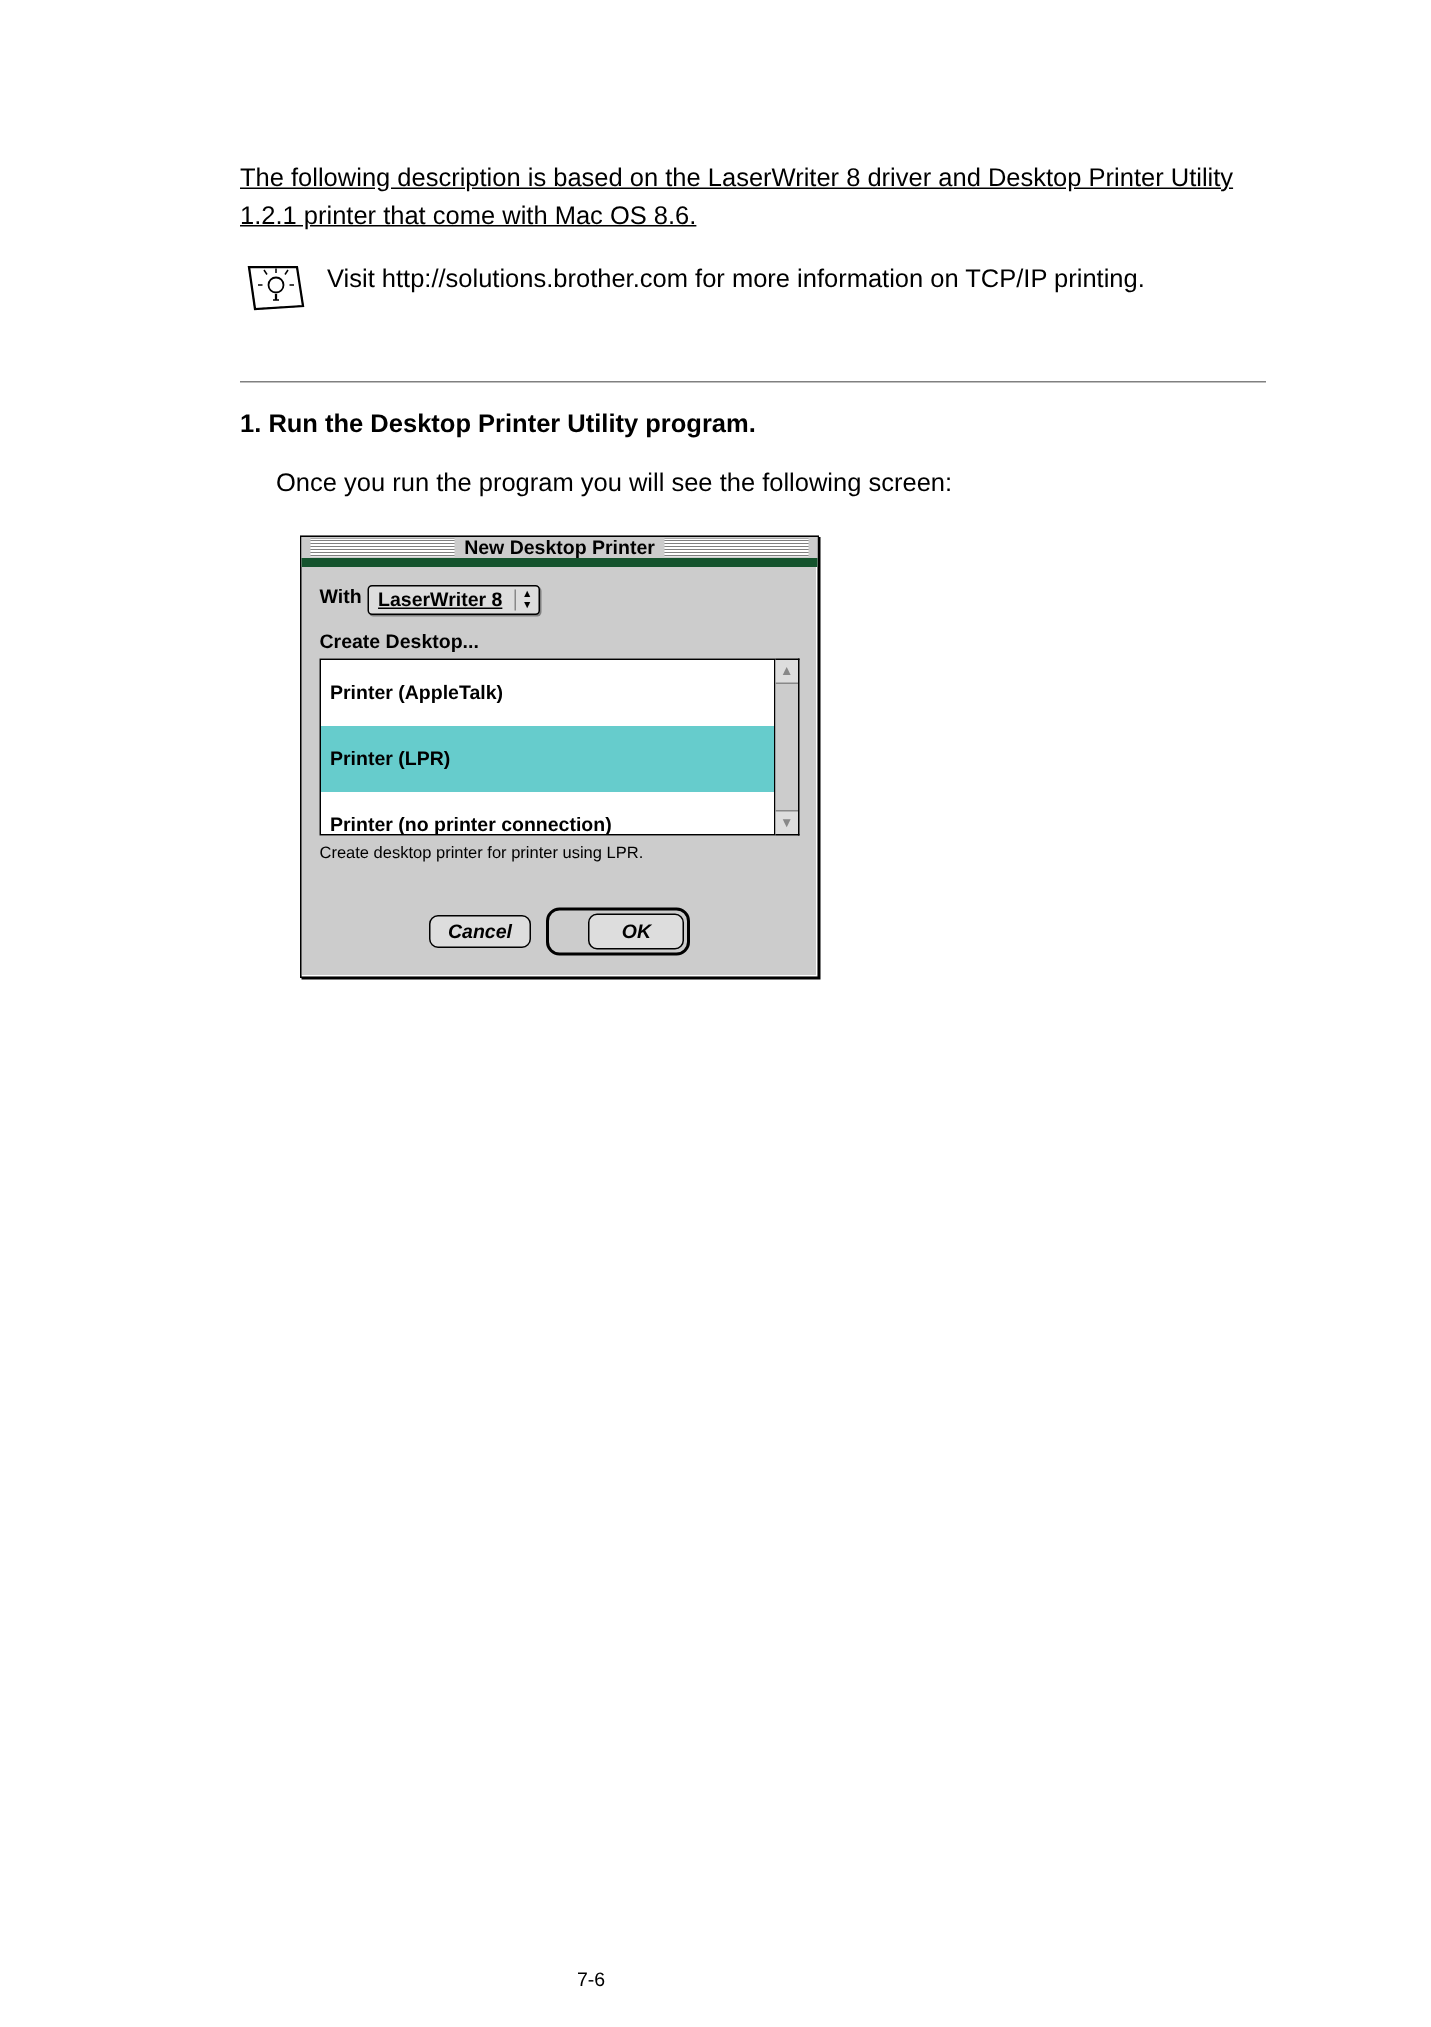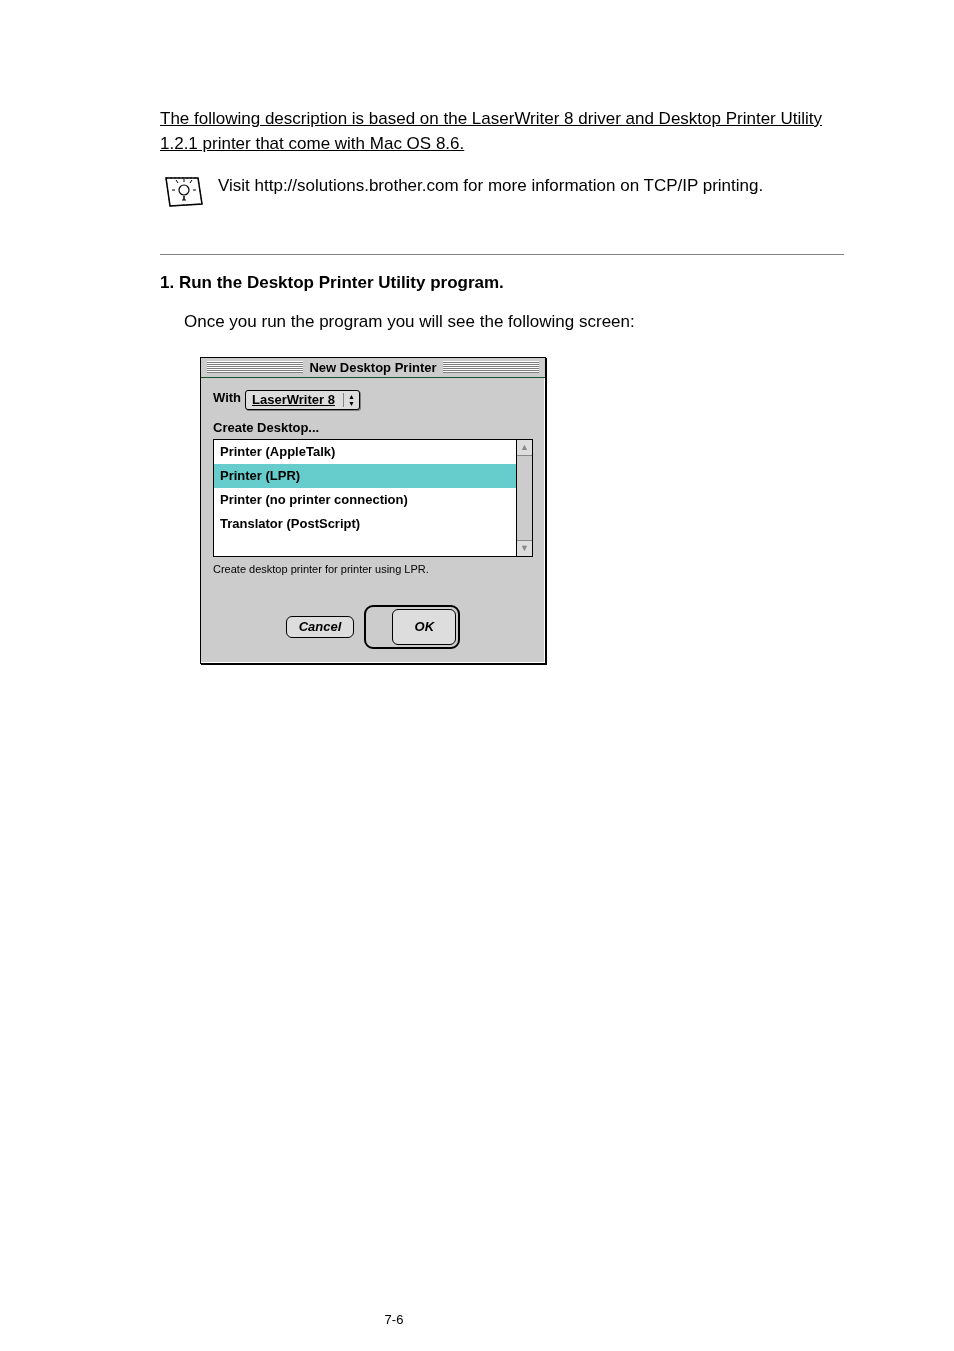--- a/index.html
+++ b/index.html
@@ -63,21 +63,21 @@
     background: #cccccc;
     border: 1px solid #000000;
     box-shadow: 1px 1px 0 #000000, -1px -1px 0 #ffffff inset;
   }
   .titlebar {
     display: flex;
     align-items: center;
     height: 20px;
     padding: 0 6px;
     background: #cccccc;
-    border-bottom: 1px solid #14532d;
+    border-bottom: 6px solid #14532d;
   }
   .titlebar-lines {
     flex: 1;
     height: 12px;
     background: repeating-linear-gradient(
       to bottom,
       #ffffff 0, #ffffff 1px,
       #808080 1px, #808080 2px
     );
   }
@@ -135,21 +135,21 @@
   .listbox {
     flex: 1;
     border: 1px solid #000000;
     background: #ffffff;
     font-size: 13px;
     font-weight: bold;
     height: 118px;
     overflow: hidden;
   }
   .listbox .item {
-    padding: 2px 6px;
+    padding: 12px 6px;
     line-height: 1.55;
     white-space: nowrap;
   }
   .listbox .item.selected {
     background: #66cccc;
   }
   .scrollbar-v {
     width: 16px;
     display: flex;
     flex-direction: column;
@@ -200,21 +200,21 @@
   .btn.default-wrap {
     border: 2px solid #000000;
     border-radius: 9px;
     padding: 2px;
     background: transparent;
     height: auto;
     min-width: 0;
   }
   .btn.default-inner {
     min-width: 64px;
-    height: 36px;
+    height: 24px;
     margin-left: 24px;
   }
   .footer {
     position: absolute;
     bottom: 24px;
     left: 0;
     width: 788px;
     text-align: center;
     font-size: 13px;
   }

